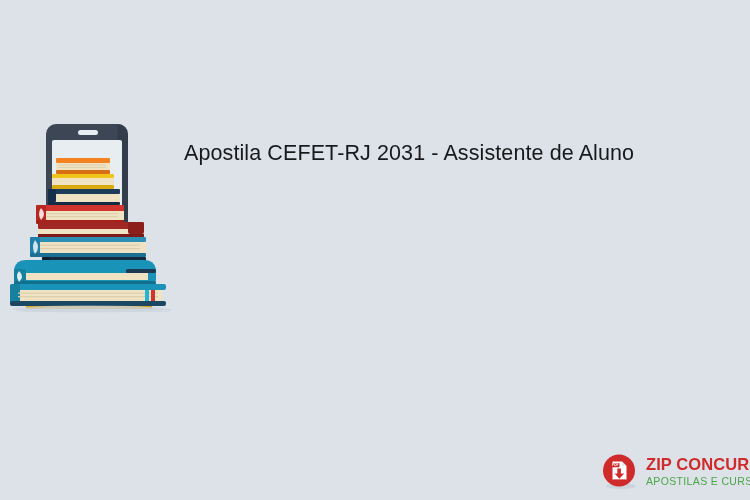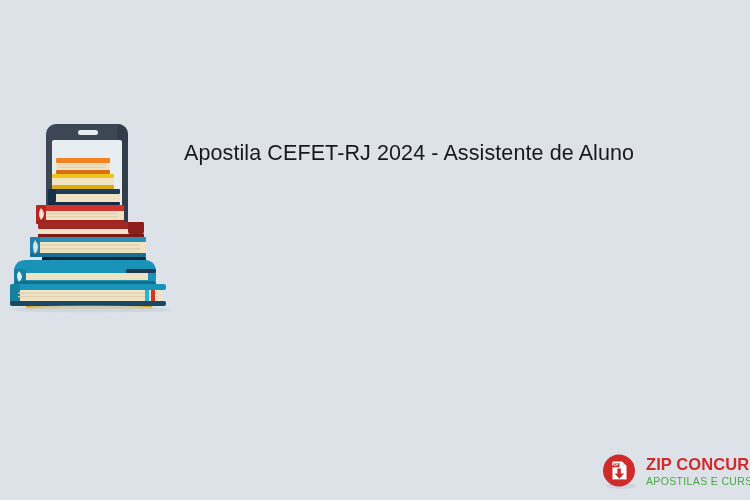--- a/index.html
+++ b/index.html
@@ -205,21 +205,21 @@
         <rect x="10" y="49" width="140" height="1.3" fill="#ded0ad"></rect>
 
         <rect x="137" y="43" width="4" height="11" fill="#21b6d8"></rect>
         <rect x="143" y="43" width="4" height="11" fill="#d0342c"></rect>
         <rect x="2" y="54" width="156" height="5" rx="2" fill="#1b4763"></rect>
       </g>
       <ellipse cx="80" cy="62" rx="76" ry="3.5" fill="#ccd4de" opacity="0.6"></ellipse>
     </svg>
   </div>
 
-  <div class="product-title">Apostila CEFET-RJ 2024 - Assistente de Aluno</div>
+  <div class="product-title">Apostila CEFET-RJ 2031 - Assistente de Aluno</div>
 
   <div class="brand">
 
     <div class="brand-mark">
       <svg width="40" height="40" viewBox="0 0 40 40" xmlns="http://www.w3.org/2000/svg">
 
         <ellipse cx="21" cy="35" rx="15" ry="3" fill="#c3ccd6" opacity="0.6"></ellipse>
 
         <circle cx="19" cy="19.5" r="16" fill="#cf2b2b"></circle>
         <circle cx="19" cy="19.5" r="16" fill="#b82424" opacity="0.25" transform="translate(1.5,1.5)" clip-path="none" style="display:none"></circle>

